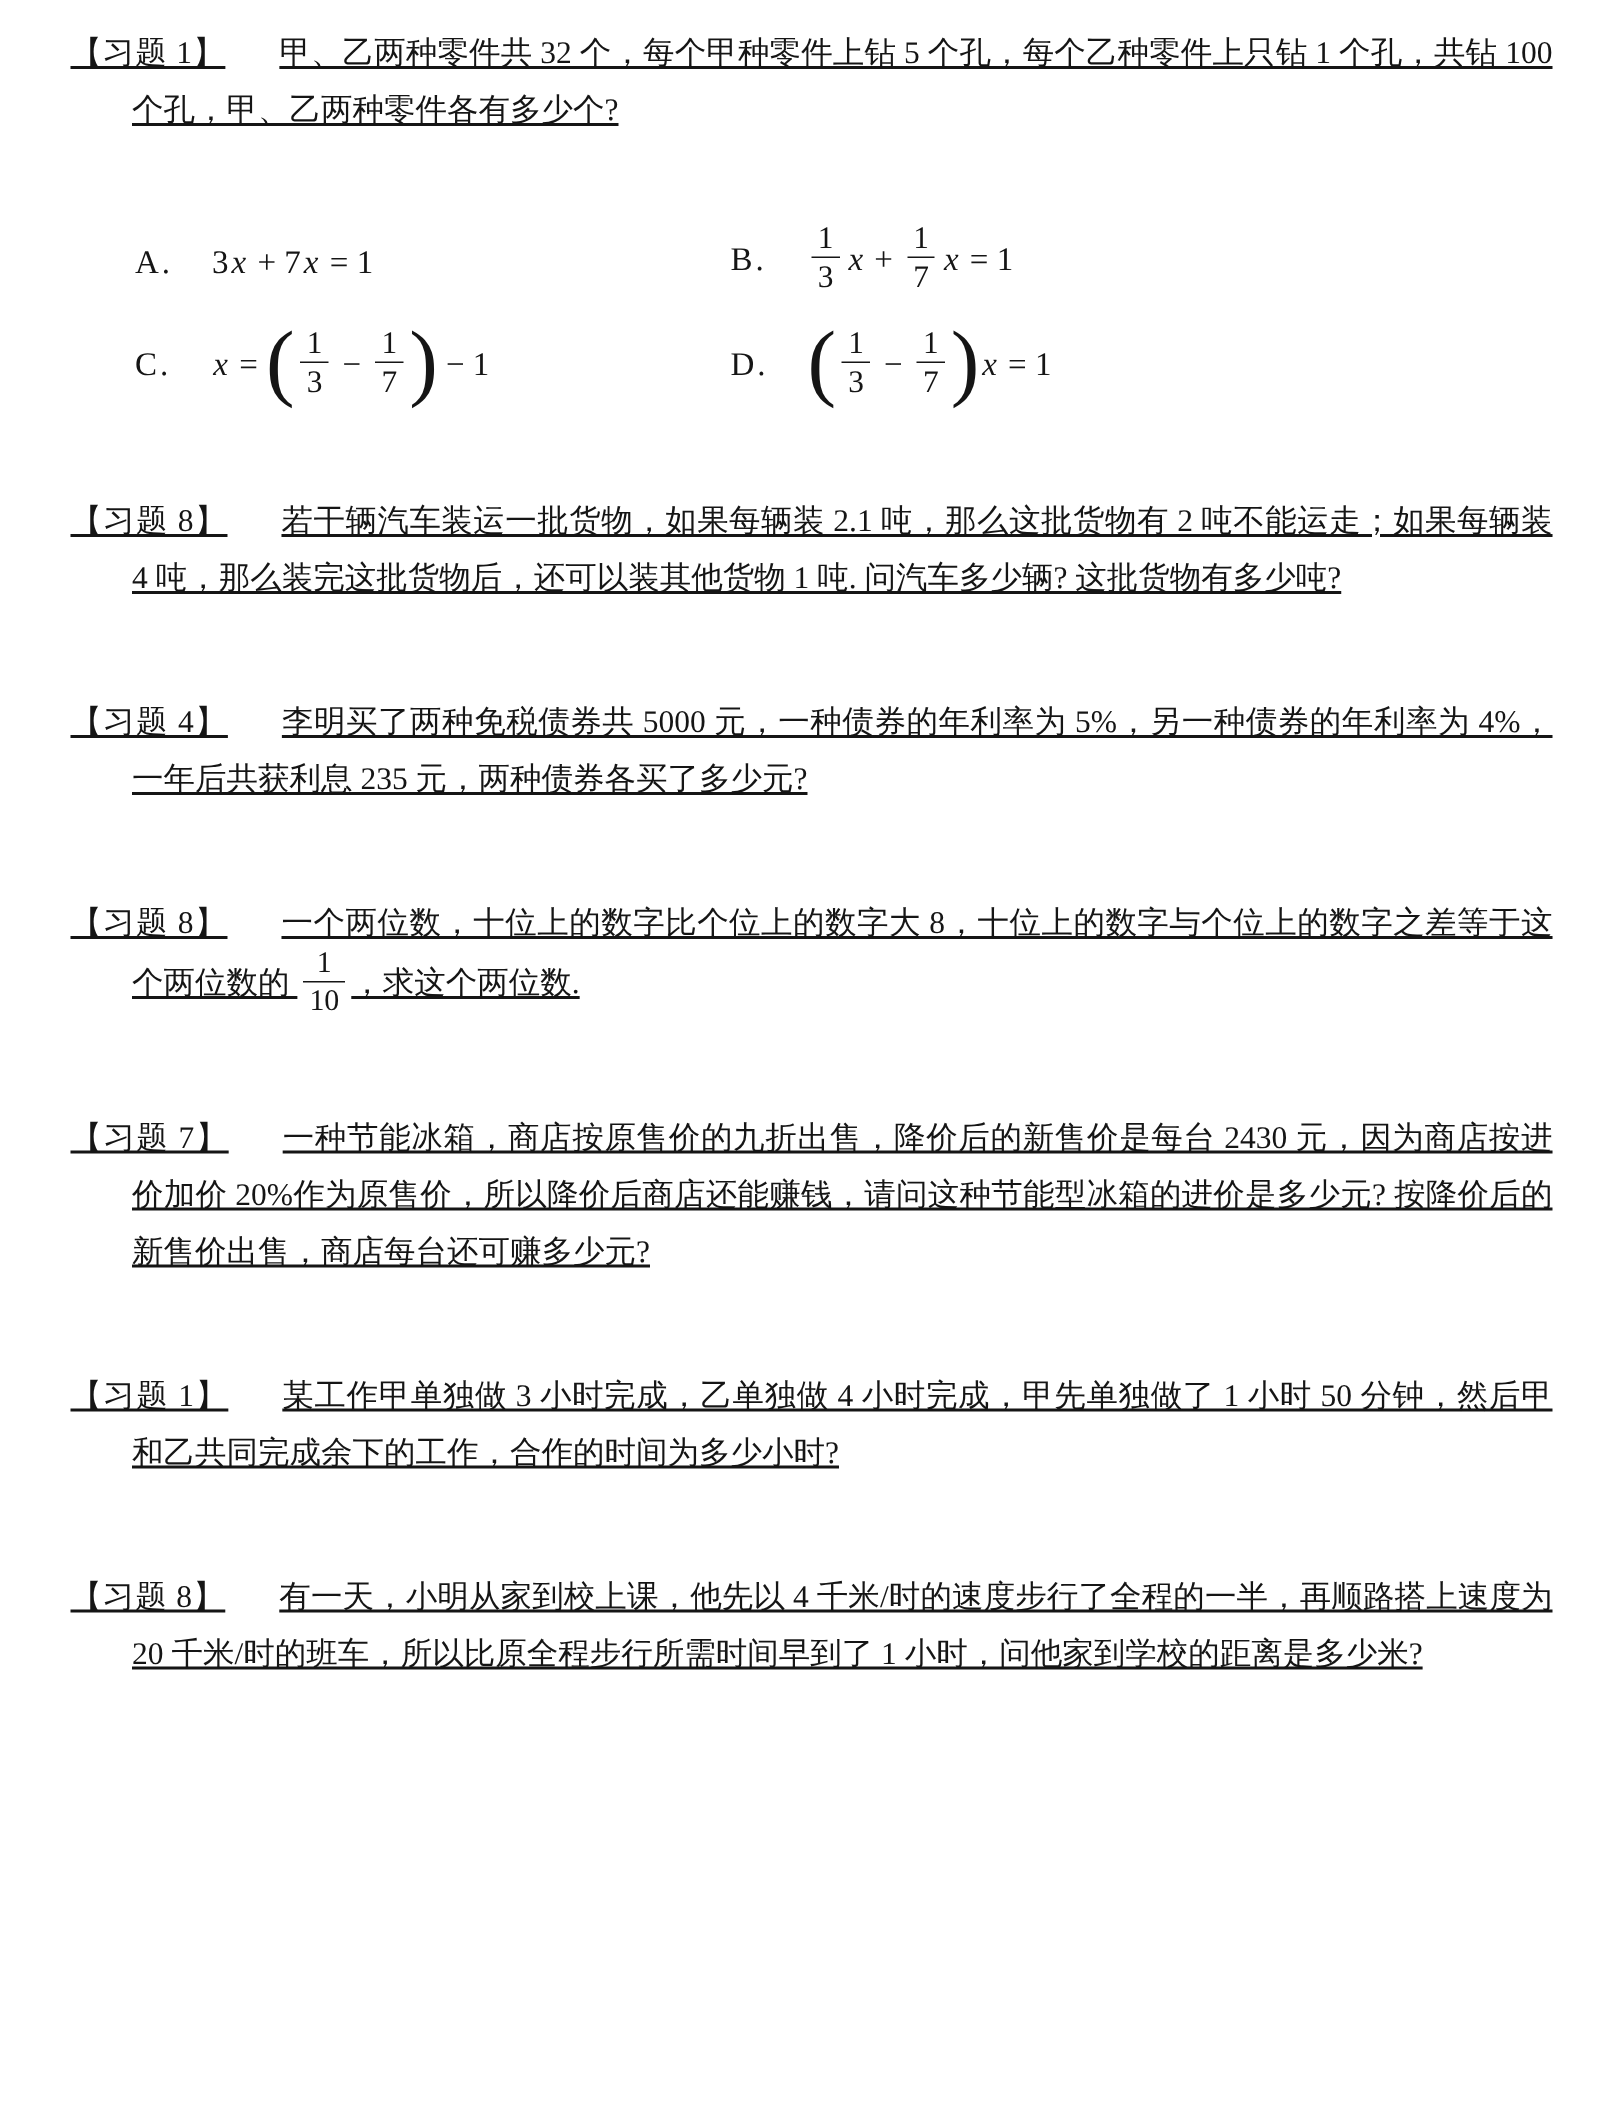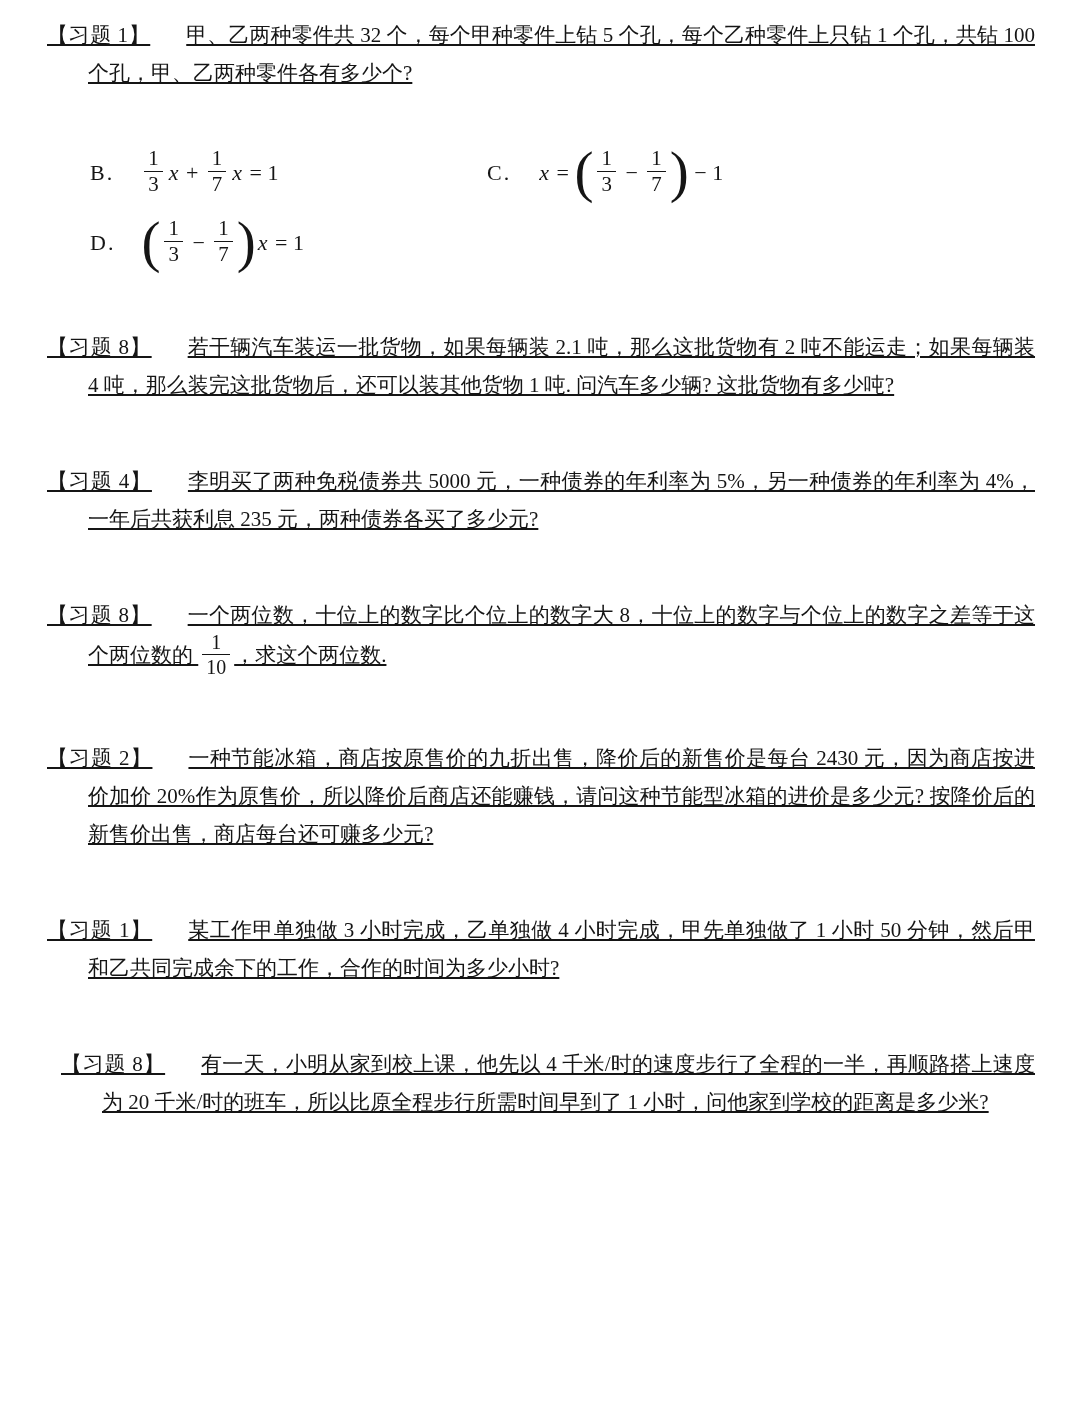--- a/index.html
+++ b/index.html
@@ -6,21 +6,21 @@
   html, body { background: #ffffff; }
   body {
     width: 1080px;
     height: 1406px;
     overflow: hidden;
     font-family: "Liberation Serif", "DejaVu Serif", serif;
     color: #151515;
     padding: 16px 45px 0 47px;
   }
   article.problem { margin-bottom: 58px; }
-  article.problem:last-child { margin-bottom: 0; margin-left: 14px; }
+  article.problem:last-child { margin-bottom: 0; }
   p.prob {
     font-size: 21px;
     line-height: 38px;
     text-align: justify;
     padding-left: 41px;
     text-indent: -41px;
     text-decoration: underline;
   }
   span.plabel {
     margin-right: 36px;
@@ -70,20 +70,23 @@
 
 <article class="problem">
   <p class="prob">
     <span class="plabel">【习题 1】</span><span class="pbody">甲、乙两种零件共 32 个，每个甲种零件上钻 5 个孔，每个乙种零件上只钻 1 个孔，共钻 100 个孔，甲、乙两种零件各有多少个?</span>
   </p>
 </article>
 
 <article class="problem">
   <div class="options">
     <div class="opt">
+      <span class="okey">A.</span><span class="oformula">3<span class="mvar">x</span> + 7<span class="mvar">x</span> = 1</span>
+    </div>
+    <div class="opt">
       <span class="okey">B.</span><span class="oformula"><span class="frac"><span class="fnum">1</span><span class="fden">3</span></span><span class="mvar">x</span> + <span class="frac"><span class="fnum">1</span><span class="fden">7</span></span><span class="mvar">x</span> = 1</span>
     </div>
     <div class="opt">
       <span class="okey">C.</span><span class="oformula"><span class="mvar">x</span> = <span class="bigparen">(</span><span class="frac"><span class="fnum">1</span><span class="fden">3</span></span> − <span class="frac"><span class="fnum">1</span><span class="fden">7</span></span><span class="bigparen">)</span> − 1</span>
     </div>
     <div class="opt">
       <span class="okey">D.</span><span class="oformula"><span class="bigparen">(</span><span class="frac"><span class="fnum">1</span><span class="fden">3</span></span> − <span class="frac"><span class="fnum">1</span><span class="fden">7</span></span><span class="bigparen">)</span><span class="mvar">x</span> = 1</span>
     </div>
   </div>
 </article>
@@ -101,21 +104,21 @@
 </article>
 
 <article class="problem">
   <p class="prob">
     <span class="plabel">【习题 8】</span><span class="pbody">一个两位数，十位上的数字比个位上的数字大 8，十位上的数字与个位上的数字之差等于这个两位数的 <span class="frac"><span class="fnum">1</span><span class="fden">10</span></span>，求这个两位数.</span>
   </p>
 </article>
 
 <article class="problem">
   <p class="prob">
-    <span class="plabel">【习题 2】</span><span class="pbody">一种节能冰箱，商店按原售价的九折出售，降价后的新售价是每台 2430 元，因为商店按进价加价 20%作为原售价，所以降价后商店还能赚钱，请问这种节能型冰箱的进价是多少元? 按降价后的新售价出售，商店每台还可赚多少元?</span>
+    <span class="plabel">【习题 7】</span><span class="pbody">一种节能冰箱，商店按原售价的九折出售，降价后的新售价是每台 2430 元，因为商店按进价加价 20%作为原售价，所以降价后商店还能赚钱，请问这种节能型冰箱的进价是多少元? 按降价后的新售价出售，商店每台还可赚多少元?</span>
   </p>
 </article>
 
 <article class="problem">
   <p class="prob">
     <span class="plabel">【习题 1】</span><span class="pbody">某工作甲单独做 3 小时完成，乙单独做 4 小时完成，甲先单独做了 1 小时 50 分钟，然后甲和乙共同完成余下的工作，合作的时间为多少小时?</span>
   </p>
 </article>
 
 <article class="problem">

